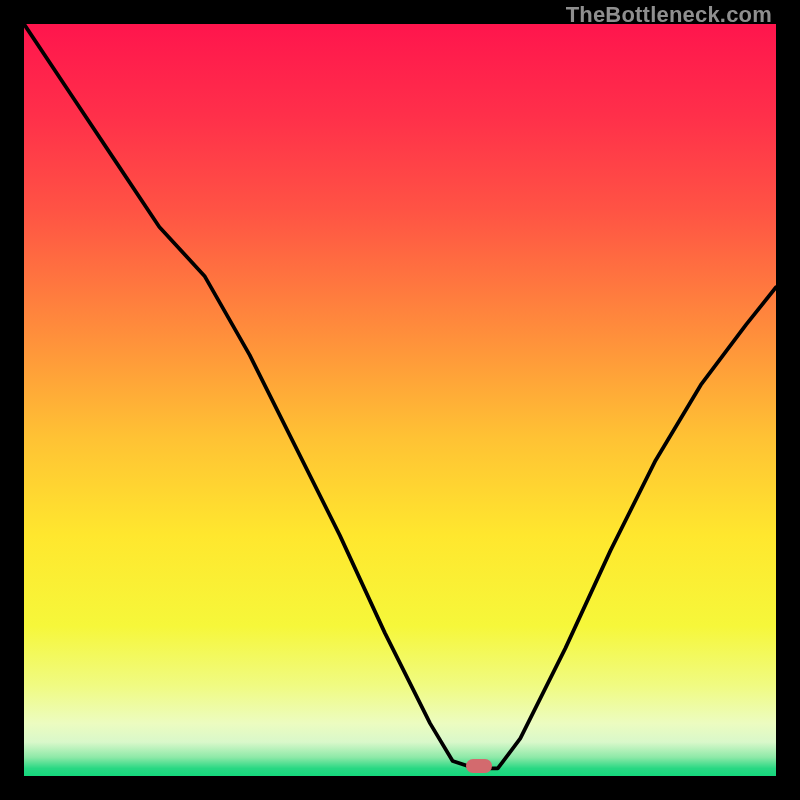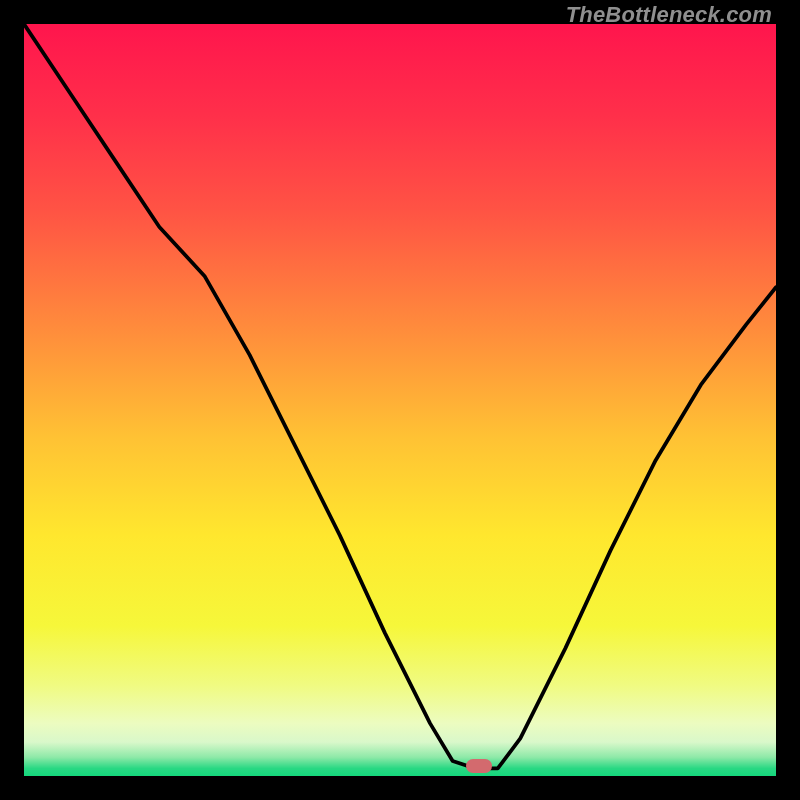--- a/index.html
+++ b/index.html
@@ -10,21 +10,20 @@
     background: #000;
     overflow: hidden;
   }
   .frame {
     position: absolute;
     left: 0;
     top: 0;
     width: 800px;
     height: 607px;
     background: #000;
-    font-style: italic;
   }
   .plot {
     position: absolute;
     left: 24px;
     top: 24px;
     width: 752px;
     height: 752px;
     overflow: hidden;
   }
   .gradient {

